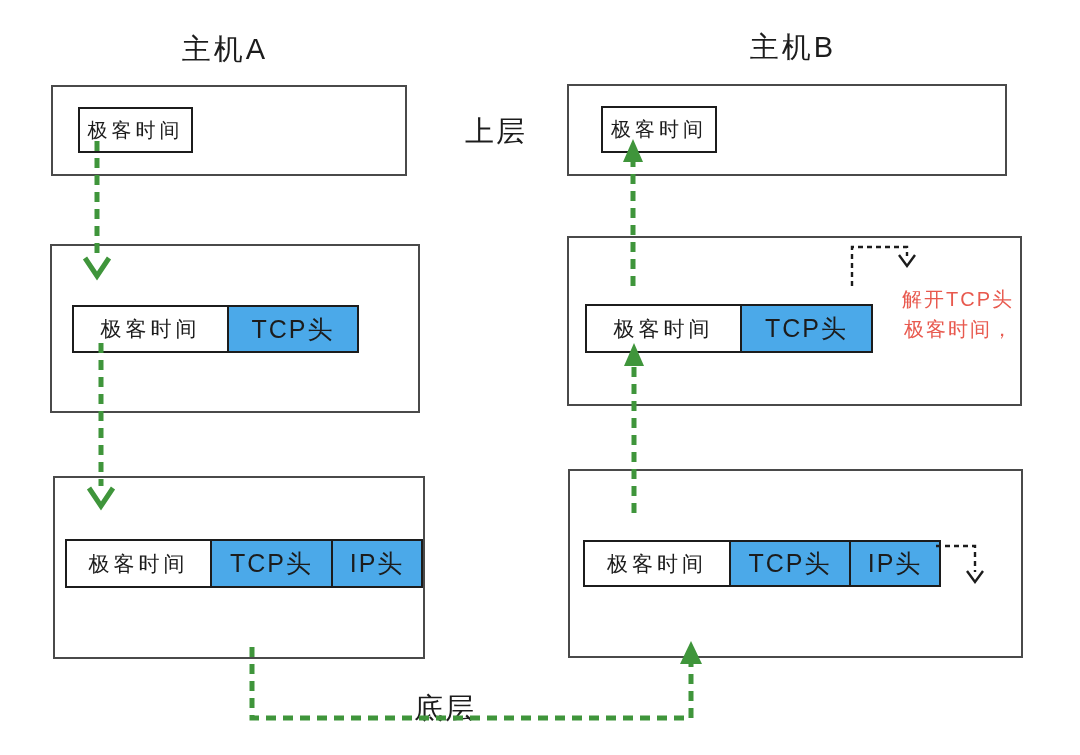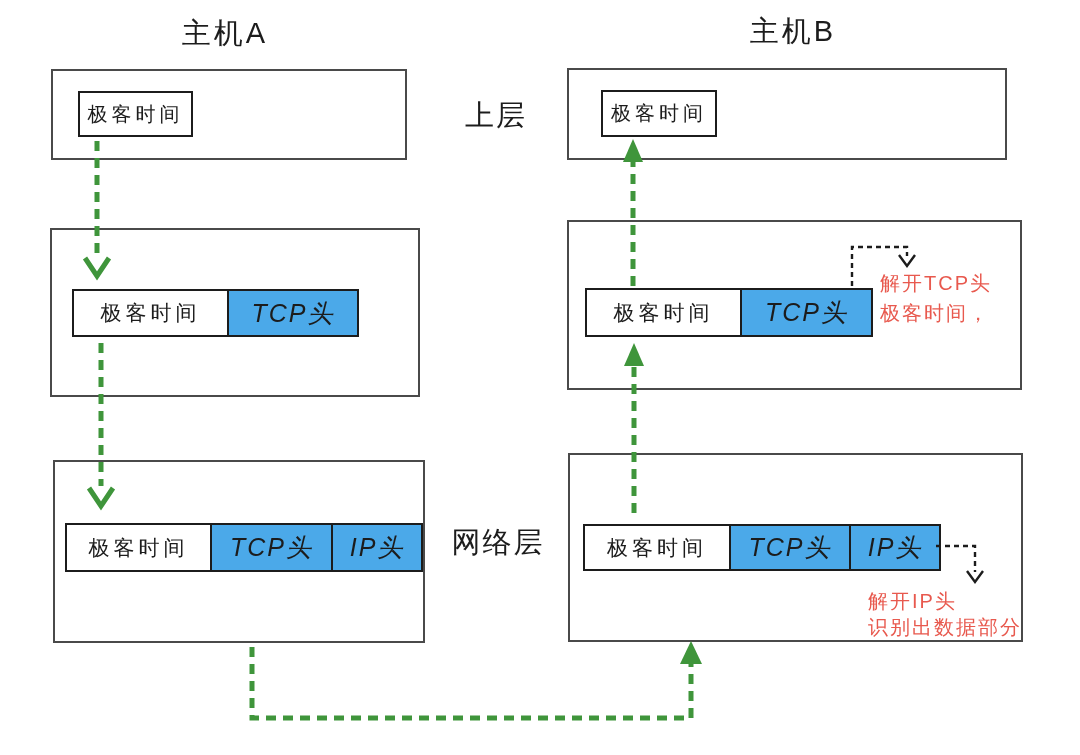--- a/index.html
+++ b/index.html
@@ -9,21 +9,21 @@
     font-family: "Liberation Sans", "DejaVu Sans", sans-serif;
   }
   .canvas {
     position: relative;
     width: 1080px;
     height: 755px;
     background: #ffffff;
     overflow: hidden;
     color: var(--ink);
   }
-  .abs { position: absolute; box-sizing: border-box; }
+  .abs { position: absolute; box-sizing: border-box; margin-top: 16px; }
 
   .host-title {
     font-size: 29px;
     text-align: center;
     letter-spacing: 3px;
     color: var(--ink);
   }
   .layer-label {
     font-size: 29px;
     text-align: center;
@@ -48,35 +48,35 @@
     display: flex;
     align-items: stretch;
   }
   .seg {
     border: 2px solid var(--inner-border);
     display: flex;
     align-items: center;
     justify-content: center;
     color: var(--ink);
   }
-  .seg + .seg { border-left: none; font-style: italic; }
+  .seg + .seg { border-left: none; }
   .seg-data {
     background: #ffffff;
     font-size: 21px;
     letter-spacing: 4px;
   }
   .seg-hdr {
     background: var(--blue);
     font-size: 25px;
     letter-spacing: 2px;
   }
   .note {
     color: var(--red);
     font-size: 20px;
-    text-align: left;
+    text-align: right;
     letter-spacing: 2px;
   }
   .note-tcp { line-height: 30px; }
   .note-ip  { line-height: 26px; }
 
   svg.arrows {
     position: absolute;
     left: 0; top: 0;
     pointer-events: none;
   }
@@ -109,21 +109,21 @@
 </style>
 </head>
 <body>
 
 <div class="canvas">
 
   <div class="abs host-title" style="left:145px; top:14px; width:160px;">主机A</div>
   <div class="abs host-title" style="left:713px; top:12px; width:160px;">主机B</div>
 
   <div class="abs layer-label" style="left:446px; top:96px; width:100px;">上层</div>
-  <div class="abs layer-label" style="left:438px; top:523px; width:120px;">网络层</div>
+  <div class="abs layer-label" style="left:395px; top:673px; width:100px;">底层</div>
 
   <div class="abs outer-box" style="left:51px; top:69px; width:356px; height:91px;"></div>
   <div class="abs data-box" style="left:78px; top:91px; width:115px; height:46px;">极客时间</div>
 
   <div class="abs outer-box" style="left:50px; top:228px; width:370px; height:169px;"></div>
   <div class="abs packet" style="left:72px; top:289px; height:48px;">
     <div class="seg seg-data" style="width:153px;">极客时间</div>
     <div class="seg seg-hdr" style="width:128px;">TCP头</div>
   </div>
 
@@ -146,24 +146,20 @@
     <div>解开TCP头</div>
     <div>极客时间，</div>
   </div>
 
   <div class="abs outer-box" style="left:568px; top:453px; width:455px; height:189px;"></div>
   <div class="abs packet" style="left:583px; top:524px; height:47px;">
     <div class="seg seg-data" style="width:144px;">极客时间</div>
     <div class="seg seg-hdr" style="width:118px;">TCP头</div>
     <div class="seg seg-hdr" style="width:88px;">IP头</div>
   </div>
-  <div class="abs note note-ip" style="left:868px; top:588px; width:160px;">
-    <div>解开IP头</div>
-    <div>识别出数据部分</div>
-  </div>
 
   <svg class="arrows" width="1080" height="755" viewBox="0 0 1080 755">
 
     <path class="g-line" d="M97 141 L97 256"></path>
     <path class="g-chev" d="M85 258 L97 276 L109 258"></path>
 
     <path class="g-line" d="M101 343 L101 486"></path>
     <path class="g-chev" d="M89 488 L101 506 L113 488"></path>
 
     <path class="g-line" d="M252 647 L252 718 L691 718 L691 662"></path>

